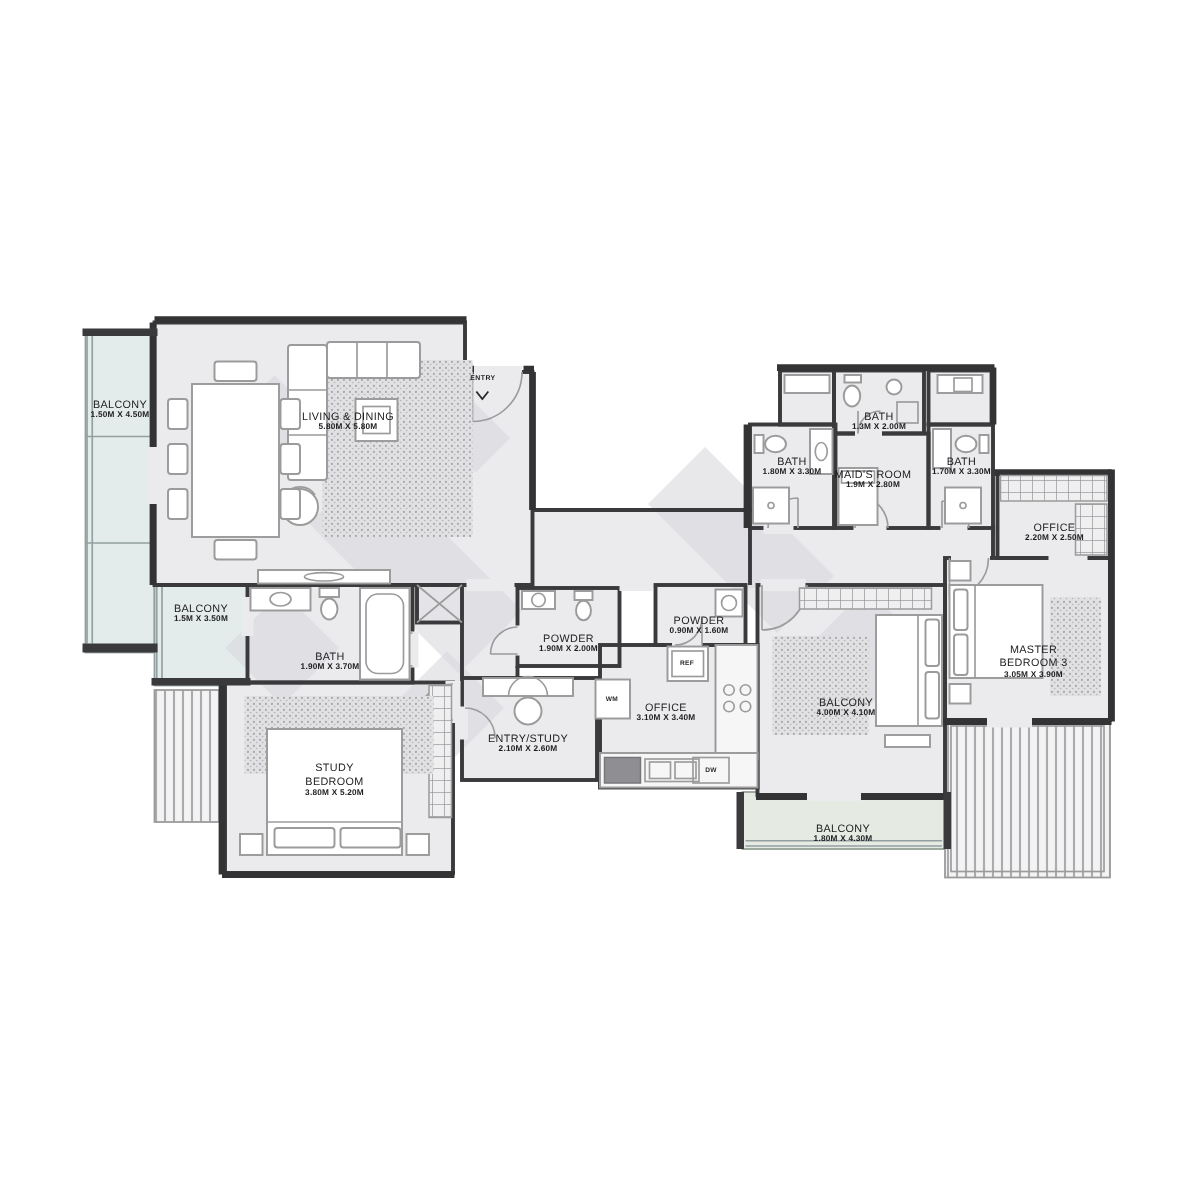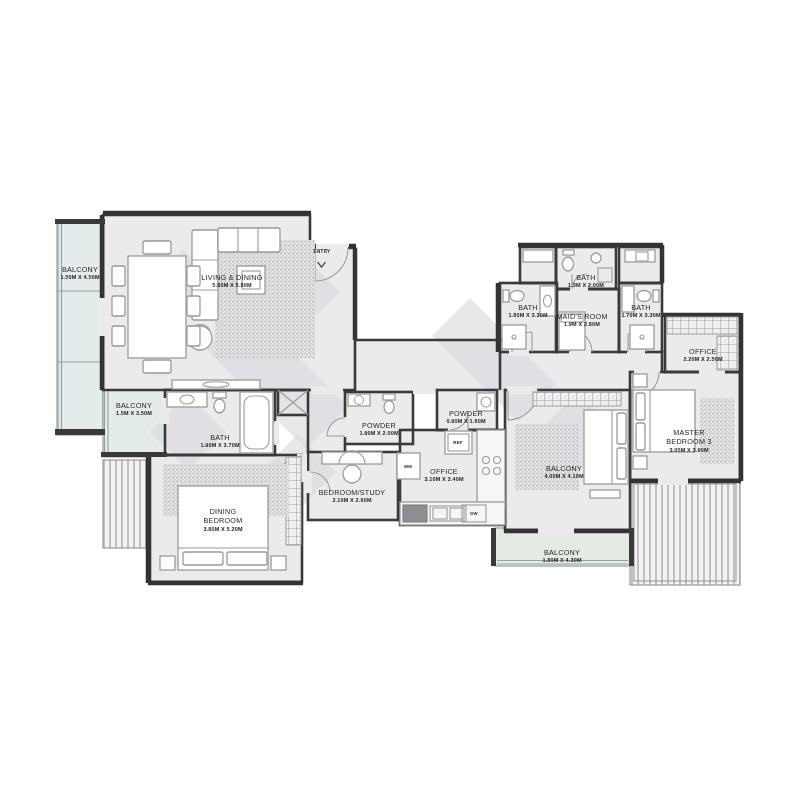--- a/index.html
+++ b/index.html
@@ -314,29 +314,29 @@
   </div>
   <div class="room-label" style="left:134px;top:399px">
     <div class="rn">BALCONY</div>
     <div class="rd">1.5M X 3.50M</div>
   </div>
   <div class="room-label" style="left:220px;top:431px">
     <div class="rn">BATH</div>
     <div class="rd">1.90M X 3.70M</div>
   </div>
   <div class="room-label wrap" style="left:223px;top:510px;width:56px">
-    <div class="rn">DINING BEDROOM</div>
+    <div class="rn">STUDY BEDROOM</div>
     <div class="rd">3.80M X 5.20M</div>
   </div>
   <div class="room-label" style="left:379px;top:419px">
     <div class="rn">POWDER</div>
     <div class="rd">1.90M X 2.00M</div>
   </div>
   <div class="room-label" style="left:352px;top:486px">
-    <div class="rn">BEDROOM/STUDY</div>
+    <div class="rn">ENTRY/STUDY</div>
     <div class="rd">2.10M X 2.60M</div>
   </div>
   <div class="room-label" style="left:444px;top:465px">
     <div class="rn">OFFICE</div>
     <div class="rd">3.10M X 3.40M</div>
   </div>
   <div class="room-label" style="left:466px;top:407px">
     <div class="rn">POWDER</div>
     <div class="rd">0.90M X 1.60M</div>
   </div>

